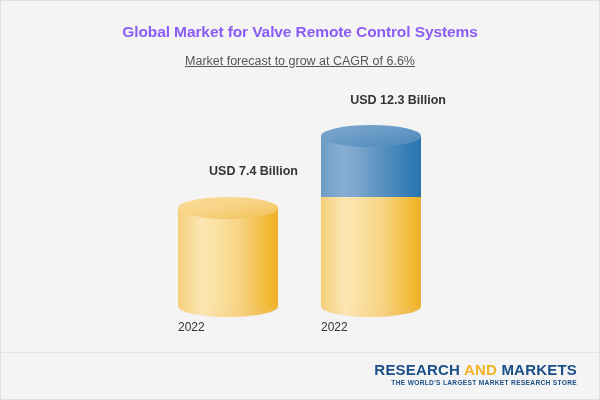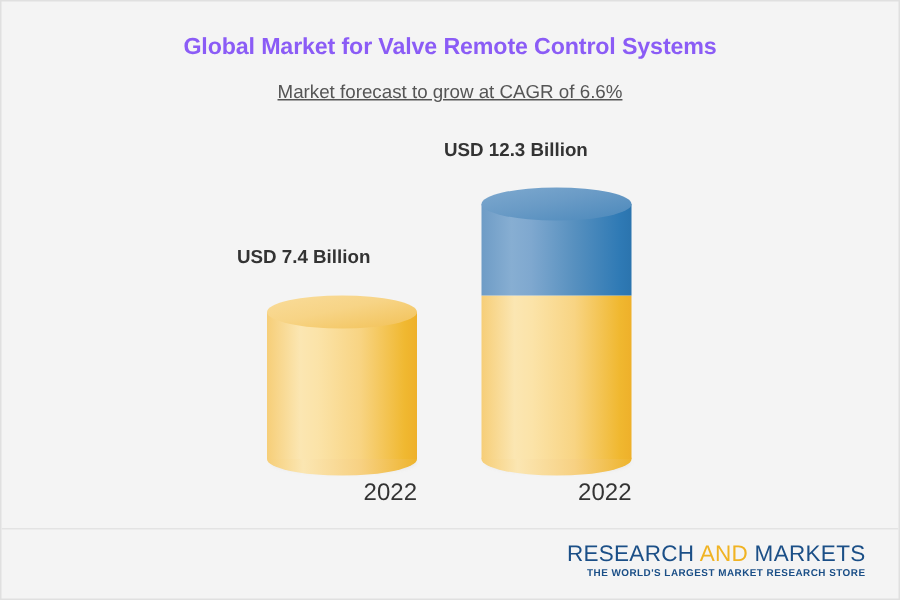--- a/index.html
+++ b/index.html
@@ -105,30 +105,30 @@
   }
   .cyl-shadow {
     position: absolute;
     border-radius: 50%;
     background: rgba(120,120,120,0.16);
     filter: blur(1.5px);
   }
 
   .bar-value {
     position: absolute;
+    text-align: right;
+    font-size: 12.5px;
+    font-weight: bold;
+    color: #333333;
+    white-space: nowrap;
+  }
+  .bar-category {
+    position: absolute;
     text-align: left;
-    font-size: 12.5px;
-    font-weight: bold;
-    color: #333333;
-    white-space: nowrap;
-  }
-  .bar-category {
-    position: absolute;
-    text-align: right;
-    font-size: 16px;
+    font-size: 12px;
     font-weight: normal;
     color: #333333;
     white-space: nowrap;
   }
 
   
   #footer-divider {
     position: absolute;
     left: 0; right: 0;
     top: 351px;
@@ -150,21 +150,21 @@
     white-space: nowrap;
   }
   #logo {
     position: absolute;
     right: 22px;
     top: 8px;
     text-align: right;
   }
   #logo-wordmark {
     font-size: 15px;
-    font-weight: normal;
+    font-weight: bold;
     color: #1b4f87;
     letter-spacing: 0.2px;
     white-space: nowrap;
   }
   #logo-wordmark .gold { color: #f0b323; }
   #logo-tagline {
     margin-top: 1px;
     font-size: 6.6px;
     font-weight: bold;
     color: #1b4f87;

